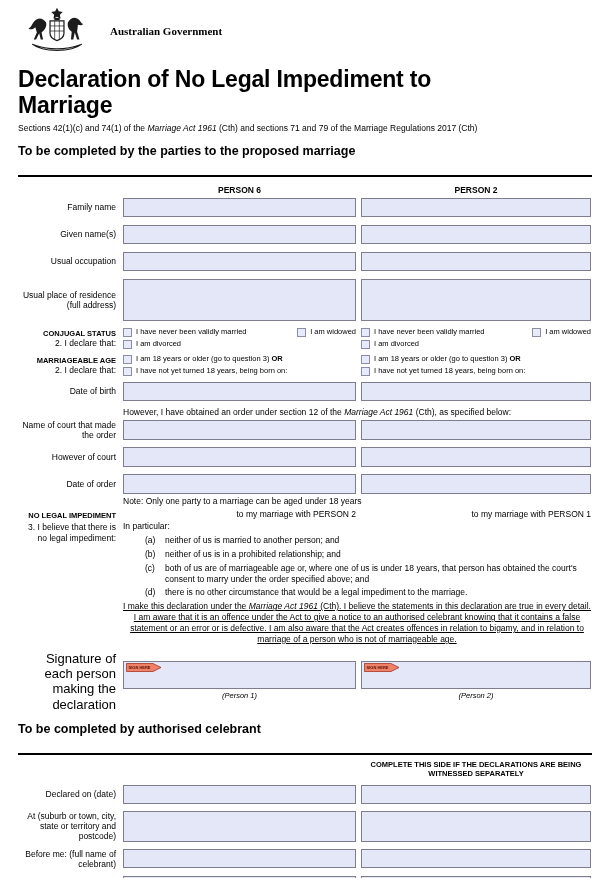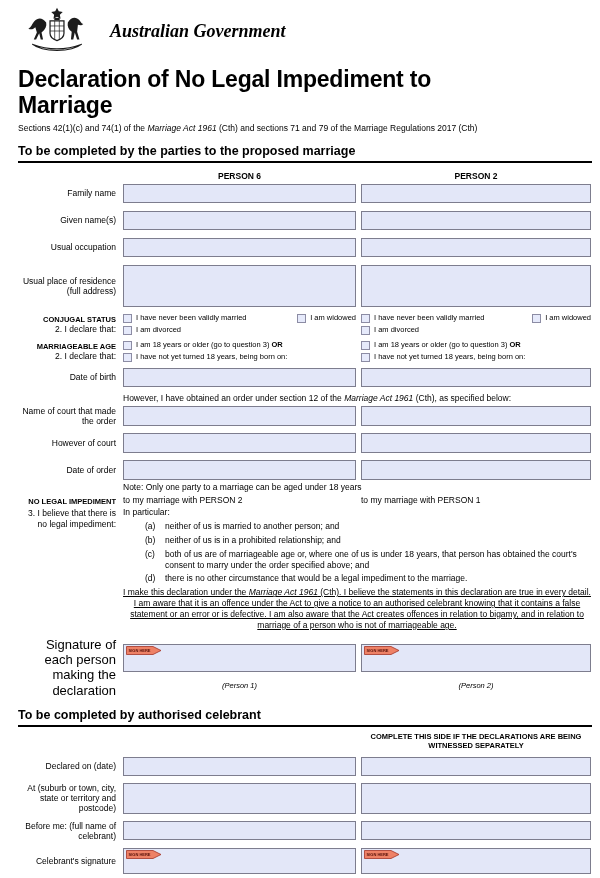--- a/index.html
+++ b/index.html
@@ -12,27 +12,27 @@
   html,body{background:#fff;}
   body{
     width:600px;height:878px;overflow:hidden;position:relative;
     font-family:"Liberation Sans", sans-serif;color:#000;
   }
   .page{padding:6px 8px 0 18px;}
 
   
   .brand{display:flex;align-items:center;gap:14px;height:50px;}
   .brand svg{flex:0 0 auto;}
-  .gov-text{font-family:"Liberation Serif", serif;font-weight:bold;font-size:18px;font-style:italic;}
+  .gov-text{font-family:"Liberation Serif", serif;font-weight:bold;font-size:11px;}
   h1.title{font-size:23px;font-weight:bold;line-height:1.13;width:450px;margin-top:10px;letter-spacing:-0.2px;}
   .subtitle{font-size:8.5px;margin-top:5px;}
   .italic{font-style:italic;}
 
   h2.section-heading{
-    font-size:12.5px;font-weight:bold;margin-top:11px;padding-bottom:3px;
+    font-size:12.5px;font-weight:bold;margin-top:11px;padding-bottom:17px;
     border-bottom:2px solid #000;margin-bottom:5px;
   }
   h2.celebrant-heading{margin-top:10px;}
 
   
   .grid{display:grid;grid-template-columns:100px 233px 230px;column-gap:5px;}
   .lbl{
     font-size:8.5px;text-align:right;line-height:1.18;align-self:center;
     padding-right:2px;
   }
@@ -68,34 +68,34 @@
     width:9px;height:9px;flex:0 0 auto;background:#e6eafb;
     border:1px solid #8c8ca4;display:inline-block;
   }
   .cb-label{font-size:7.5px;line-height:1.1;}
   .cb-label b{font-weight:bold;}
 
   
   .span-note{grid-column:2 / 4;text-align:left;font-size:8.5px;padding:2px 0 3px;}
 
   
-  .cap{font-size:8.5px;text-align:left;padding-bottom:2px;}
+  .cap{font-size:8.5px;text-align:right;padding-bottom:2px;}
   .impediment-body{grid-column:2 / 4;font-size:8.5px;line-height:1.28;margin-bottom:5px;}
   .li{display:flex;gap:4px;margin-top:3px;padding-left:22px;}
   .li .marker{flex:0 0 16px;}
   .decl-par{margin-top:3px;text-align:center;text-decoration:underline;}
 
   
   .sig-box{
     position:relative;height:28px;background:var(--field-bg);
     border:1px solid var(--field-border);cursor:pointer;
   }
   .sig-box.h26{height:26px;}
   .sign-tag{position:absolute;top:1px;left:2px;}
-  .sig-caption{font-size:7.5px;font-style:italic;text-align:center;padding-top:9px;}
+  .sig-caption{font-size:7.5px;font-style:italic;text-align:center;padding-top:2px;}
 
   .witness-note{
     grid-column:3 / 4;font-size:7.5px;font-weight:bold;text-align:center;
     line-height:1.25;margin-bottom:6px;
   }
 </style>
 </head>
 <body>
 
 <div class="page">

